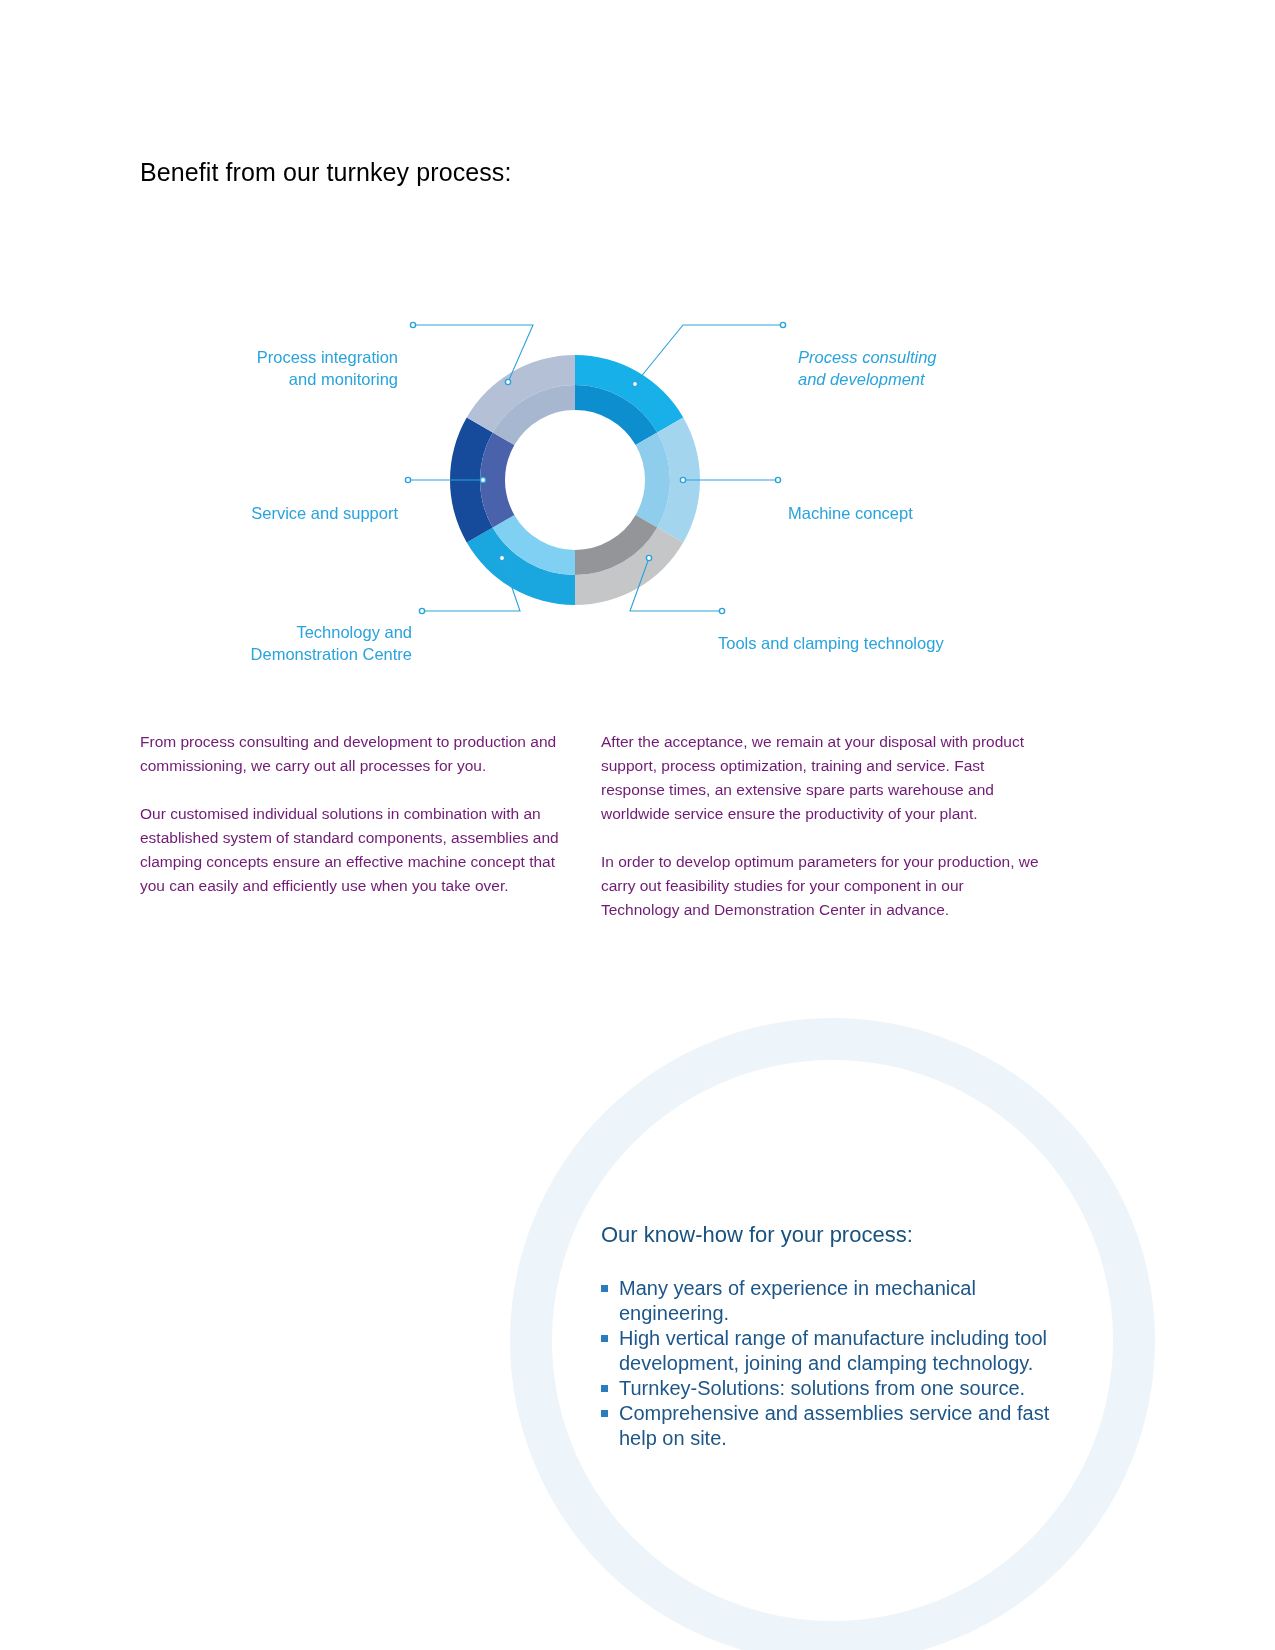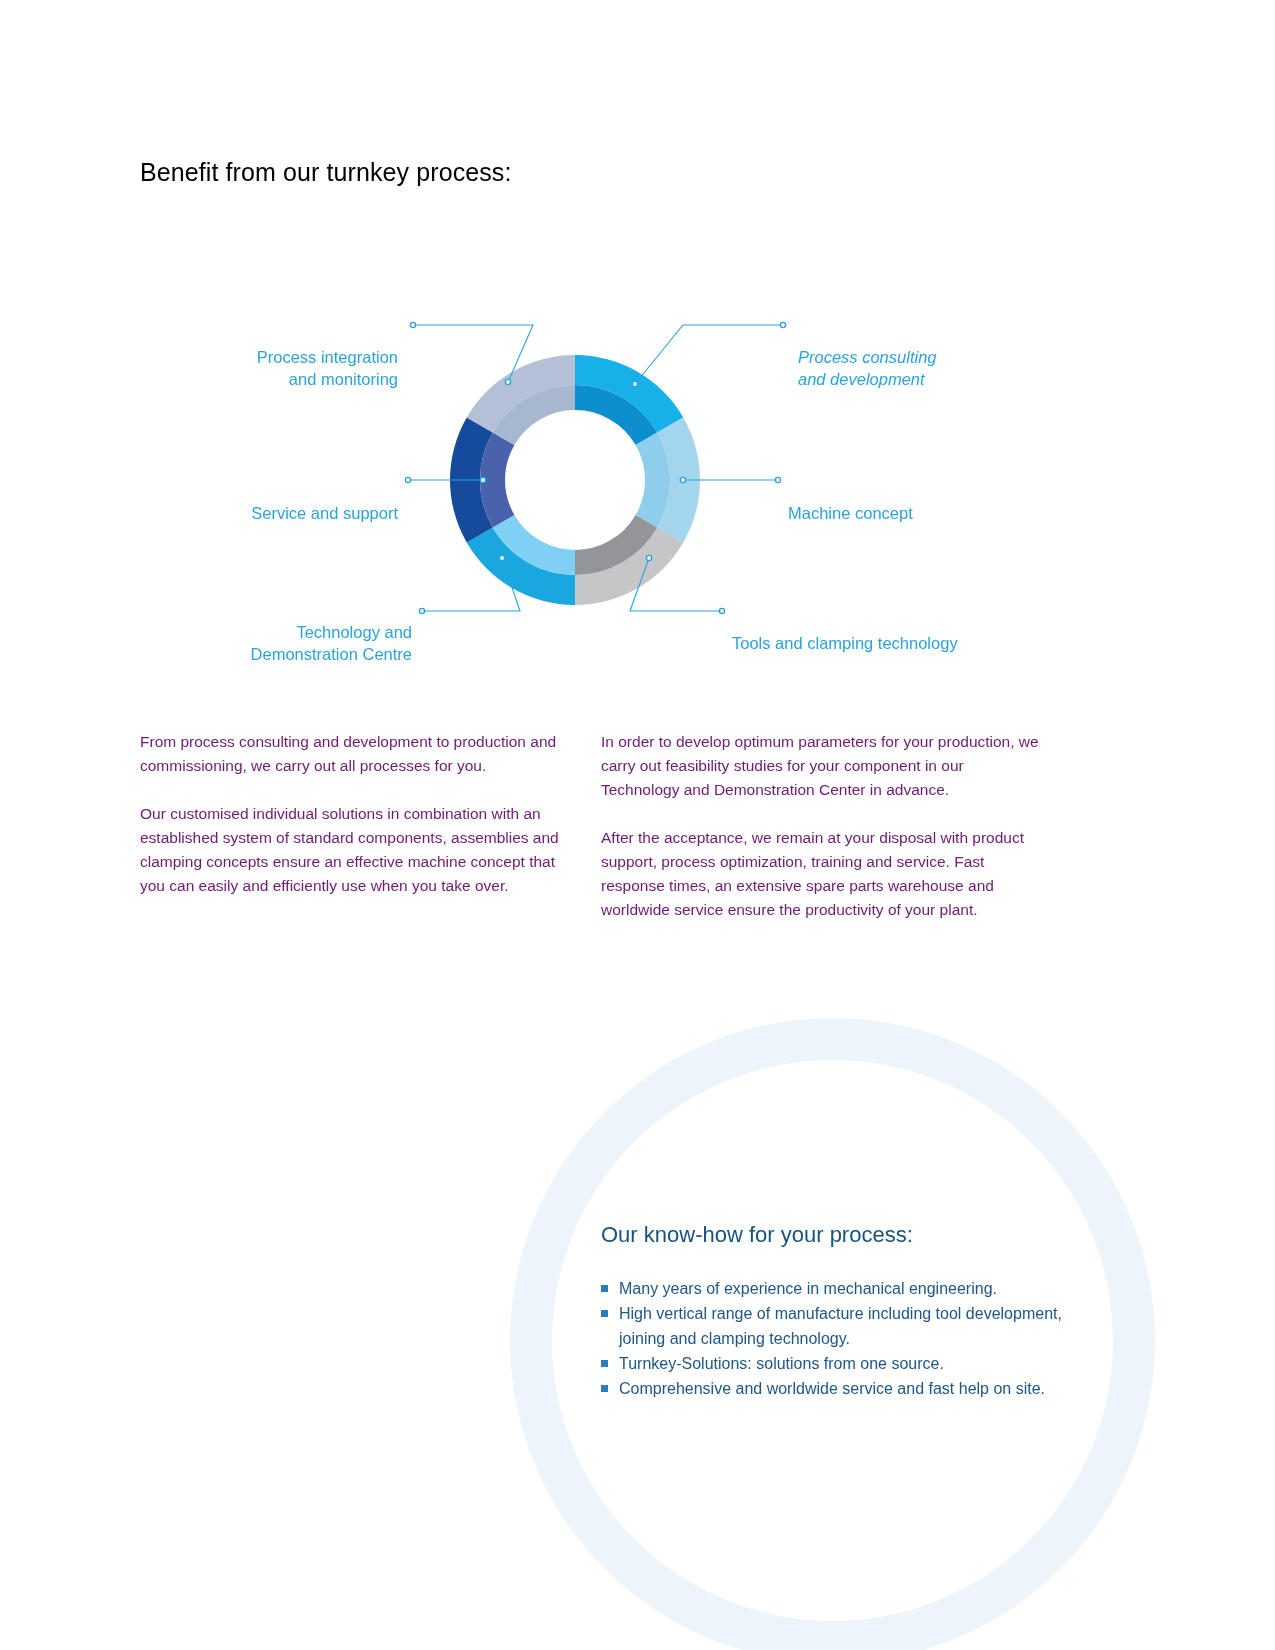--- a/index.html
+++ b/index.html
@@ -90,21 +90,21 @@
   #knowhow-heading {
     font-size: 22px;
     color: #18527f;
     margin: 0 0 28px 0;
     white-space: nowrap;
   }
   #knowhow-list {
     list-style: none;
     margin: 0;
     padding: 0;
-    font-size: 16px;
+    font-size: 20px;
     line-height: 25px;
     color: #1d5689;
   }
   #knowhow-list li {
     position: relative;
     padding-left: 18px;
     margin-bottom: 0;
   }
   #knowhow-list li .bullet {
     position: absolute;
@@ -194,46 +194,46 @@
   <div class="callout-label right" style="left:668px; top:12px; width:300px;font-style:italic;">Process consulting
 and development</div>
 
   <div class="callout-label left" style="left:0px; top:168px; width:268px;">Service and support</div>
 
   <div class="callout-label right" style="left:658px; top:168px; width:300px;">Machine concept</div>
 
   <div class="callout-label left" style="left:4px; top:287px; width:278px;">Technology and
 Demonstration Centre</div>
 
-  <div class="callout-label right" style="left:602px; top:298px; width:330px;">Tools and clamping technology</div>
+  <div class="callout-label right" style="left:588px; top:298px; width:330px;">Tools and clamping technology</div>
 </div>
 
 <div class="body-col" id="col-left">
   <p>From process consulting and development to production and commissioning, we carry out all processes for you.</p>
   <p>Our customised individual solutions in combination with an established system of standard components, assemblies and clamping concepts ensure an effective machine concept that you can easily and efficiently use when you take over.</p>
 </div>
 
 <div class="body-col" id="col-right">
+  <p>After the acceptance, we remain at your disposal with product support, process optimization, training and service. Fast response times, an extensive spare parts warehouse and worldwide service ensure the productivity of your plant.</p>
   <p>In order to develop optimum parameters for your production, we carry out feasibility studies for your component in our Technology and Demonstration Center in advance.</p>
-  <p>After the acceptance, we remain at your disposal with product support, process optimization, training and service. Fast response times, an extensive spare parts warehouse and worldwide service ensure the productivity of your plant.</p>
 </div>
 
 <div id="knowhow">
   <div id="knowhow-heading">Our know-how for your process:</div>
   <ul id="knowhow-list">
     <li>
       <span class="bullet"></span>
       <span>Many years of experience in mechanical engineering.</span>
     </li>
     <li>
       <span class="bullet"></span>
       <span>High vertical range of manufacture including tool development, joining and clamping technology.</span>
     </li>
     <li>
       <span class="bullet"></span>
       <span>Turnkey-Solutions: solutions from one source.</span>
     </li>
     <li>
       <span class="bullet"></span>
-      <span>Comprehensive and worldwide service and fast help on site.</span>
+      <span>Comprehensive and assemblies service and fast help on site.</span>
     </li>
   </ul>
 </div>
 
 </body></html>

